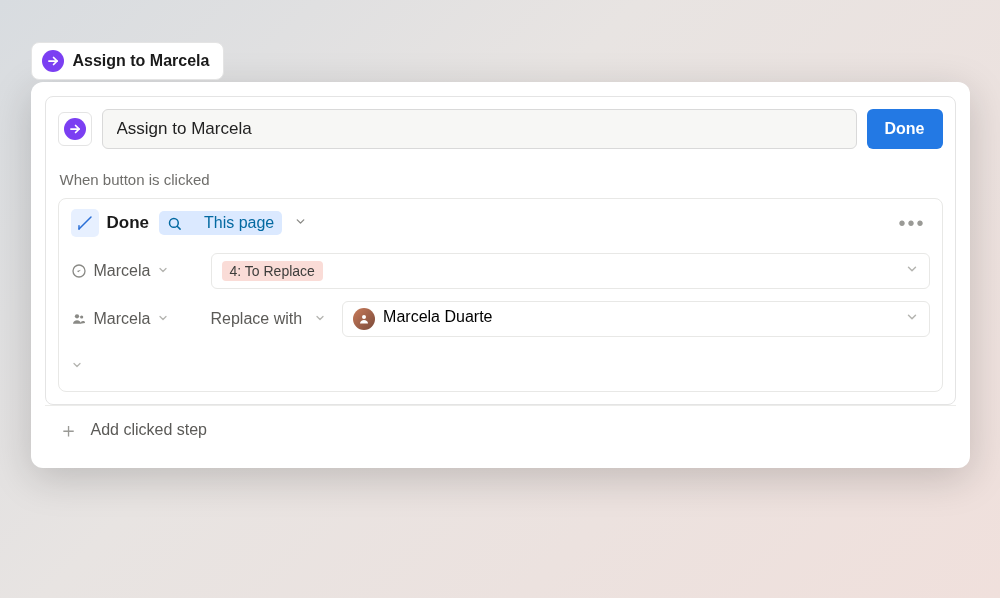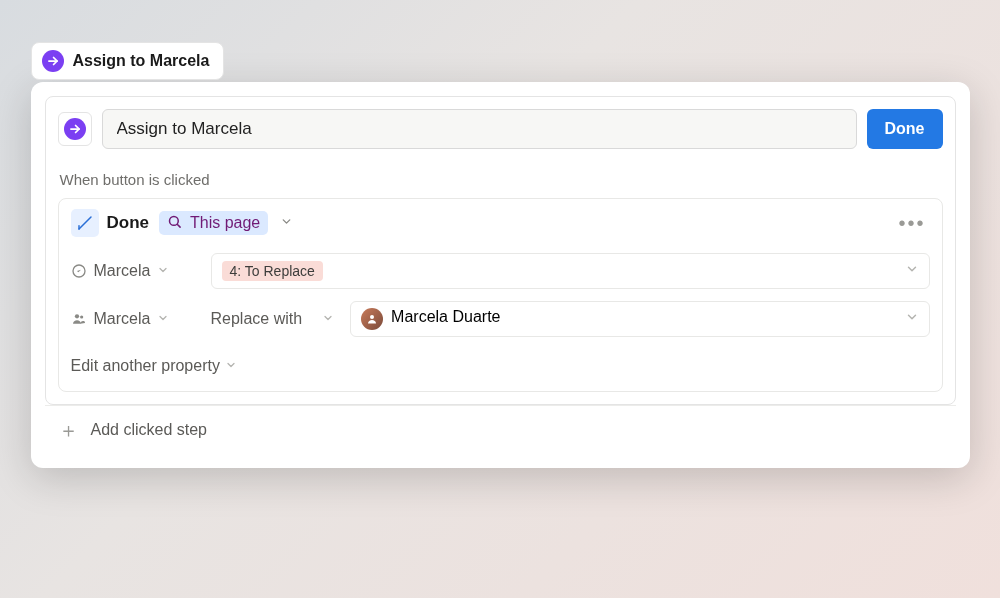--- a/index.html
+++ b/index.html
@@ -122,23 +122,23 @@
       font-size: 17px;
       font-weight: 600;
       color: #1a1a1a;
       margin-right: 2px;
     }
     .page-chip {
       background: #dbe9ff;
       border-radius: 5px;
       padding: 3px 8px;
       display: inline-flex;
-      align-items: flex-start;
-      gap: 8px;
-      color: #701a75;
+      align-items: center;
+      gap: 22px;
+      color: #0369a1;
       font-size: 16px;
       font-weight: 500;
     }
     .chev {
       color: #8a8a86;
       margin-left: 4px;
     }
     .spacer { flex: 1; }
     .more-dots { color: #9a9a96; font-size: 20px; letter-spacing: 2px; padding: 0 4px; }
     .prop-row {
@@ -170,21 +170,21 @@
     .status-tag {
       background: #fadcd7;
       color: #3d3d3b;
       border-radius: 4px;
       padding: 2px 8px;
       font-size: 14px;
     }
     .action-selector {
       display: inline-flex;
       align-items: center;
-      gap: 20px;
+      gap: 12px;
       color: #5b5a57;
       font-size: 16px;
       padding-right: 6px;
     }
     .assignee-box {
       flex: 1;
       border: 1px solid #e8e8e6;
       border-radius: 6px;
       height: 36px;
       display: flex;
@@ -347,21 +347,20 @@
             </span>
             <span class="chevron-small">
               <svg width="14" height="14" viewBox="0 0 24 24" fill="none" stroke="currentColor" stroke-width="2.5" stroke-linecap="round" stroke-linejoin="round">
                   <path d="m6 9 6 6 6-6"></path>
                 </svg>
             </span>
           </div>
         </div>
 
         <div class="edit-another">
-          <span>Edit another property</span>
           <span class="chevron-small">
             <svg width="12" height="12" viewBox="0 0 24 24" fill="none" stroke="currentColor" stroke-width="2.5" stroke-linecap="round" stroke-linejoin="round">
                 <path d="m6 9 6 6 6-6"></path>
               </svg>
           </span>
         </div>
 
       </div>
 
     </div>

